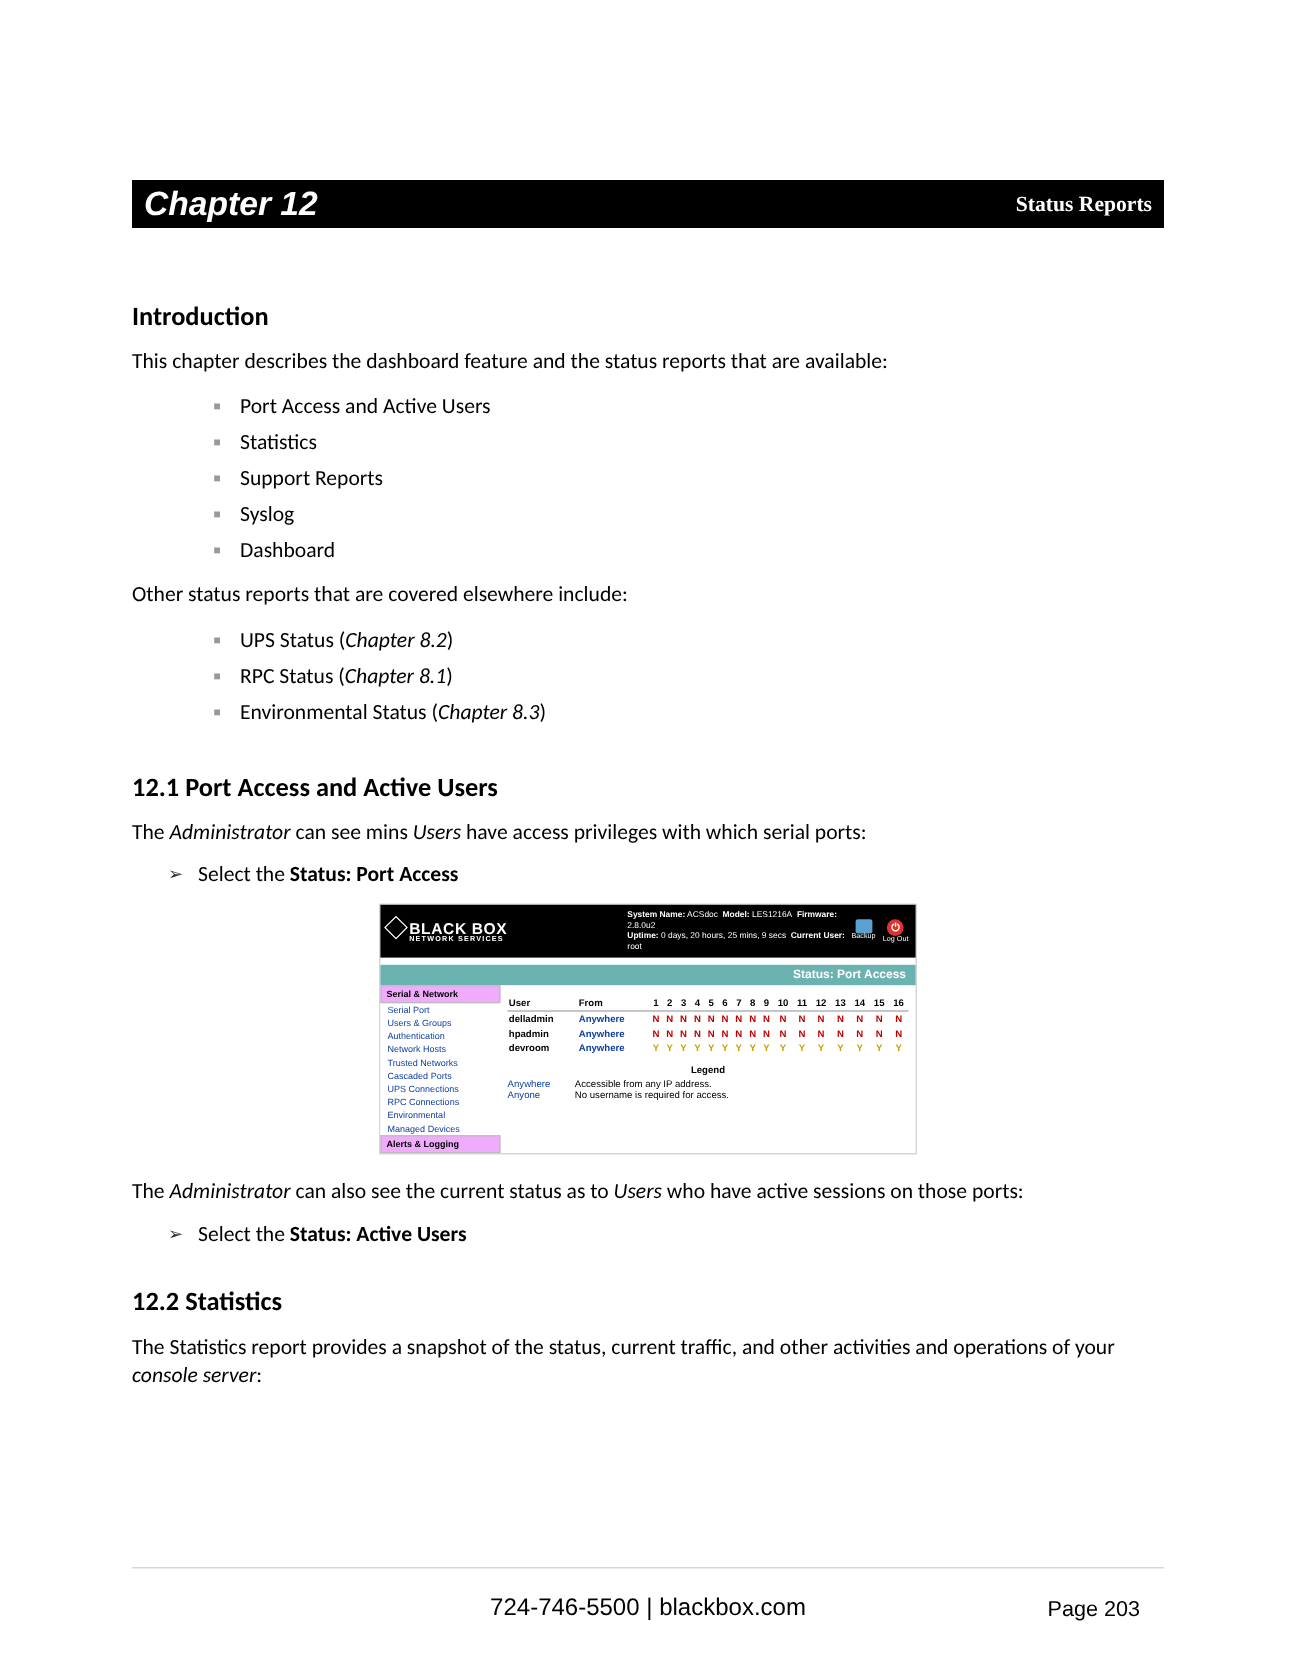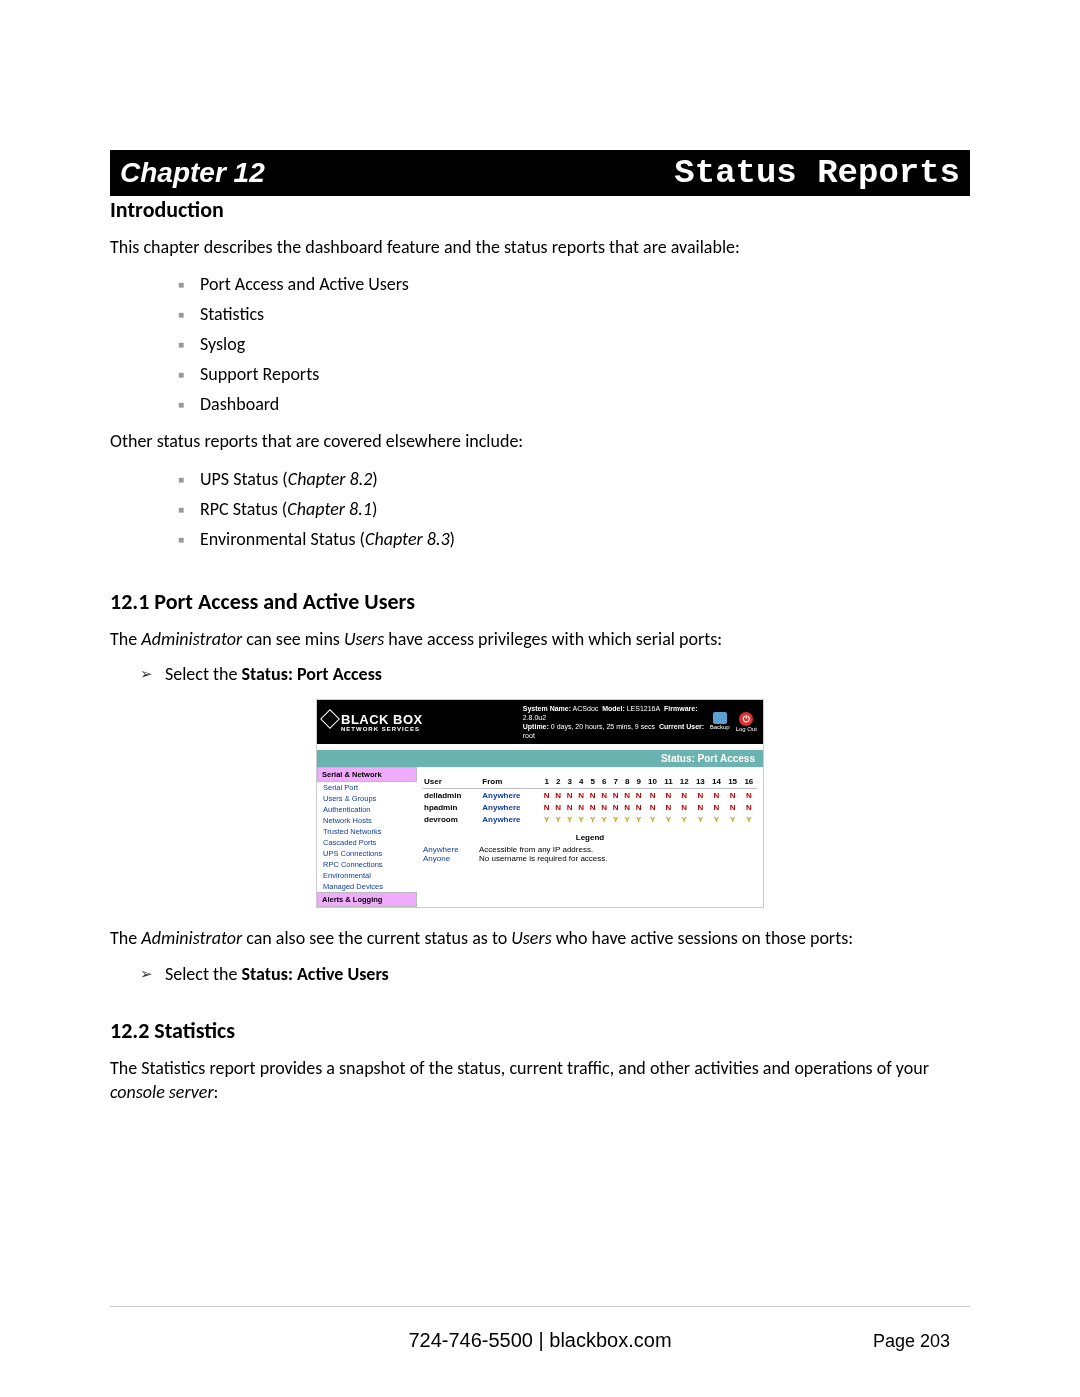--- a/index.html
+++ b/index.html
@@ -15,31 +15,32 @@
   .page {
     padding: 150px 110px 0 110px;
   }
   .chapter-bar {
     background: #000;
     color: #fff;
     display: flex;
     justify-content: space-between;
     align-items: center;
     padding: 4px 10px;
+    margin-bottom: 60px;
   }
   .chapter-bar .left {
     font-style: italic;
     font-weight: bold;
     font-size: 28px;
     font-family: Arial, sans-serif;
   }
   .chapter-bar .right {
     font-weight: bold;
-    font-size: 34px;
-    font-family: Liberation Mono, monospace;
+    font-size: 18px;
+    font-family: Liberation Serif, serif;
   }
   h2 {
     font-size: 22px;
     font-weight: bold;
     margin-bottom: 12px;
   }
   .body-text {
     font-size: 18px;
     margin-bottom: 10px;
     line-height: 1.35;
@@ -222,22 +223,22 @@
   <div class="chapter-bar">
     <span class="left">Chapter 12</span>
     <span class="right">Status Reports</span>
   </div>
 
   <h2>Introduction</h2>
   <p class="body-text">This chapter describes the dashboard feature and the status reports that are available:</p>
   <ul class="sq">
     <li>Port Access and Active Users</li>
     <li>Statistics</li>
+    <li>Support Reports</li>
     <li>Syslog</li>
-    <li>Support Reports</li>
     <li>Dashboard</li>
   </ul>
   <p class="body-text">Other status reports that are covered elsewhere include:</p>
   <ul class="sq">
     <li><span>UPS Status (</span><span class="ital">Chapter 8.2</span><span>)</span></li>
     <li><span>RPC Status (</span><span class="ital">Chapter 8.1</span><span>)</span></li>
     <li><span>Environmental Status (</span><span class="ital">Chapter 8.3</span><span>)</span></li>
   </ul>
 
   <div class="section-12-1">

